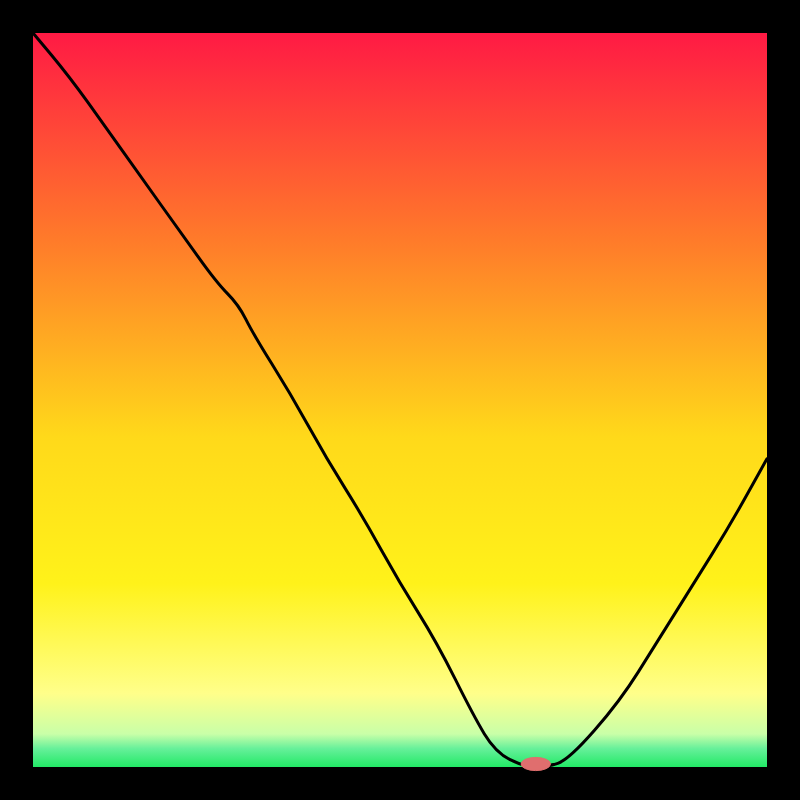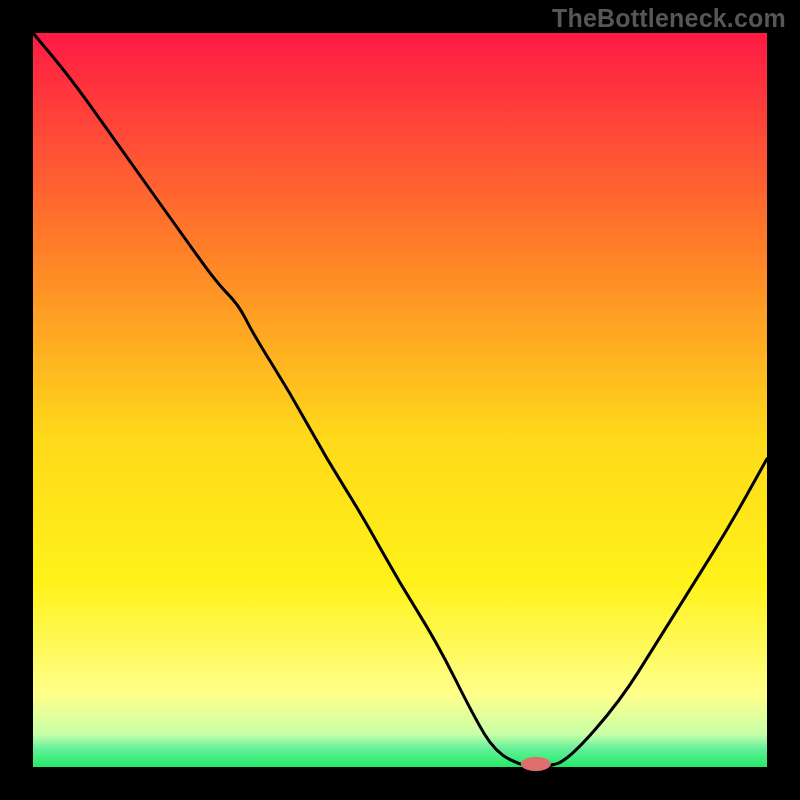--- a/index.html
+++ b/index.html
@@ -29,21 +29,20 @@
   svg.plot {
     position: absolute;
     left: 0;
     top: 0;
   }
 </style>
 </head>
 <body>
 
 <div class="frame">
-  <div class="watermark">TheBottleneck.com</div>
 
   <svg class="plot" width="800" height="800" viewBox="0 0 800 800">
     <defs>
       <linearGradient id="bg-grad" x1="0" y1="0" x2="0" y2="1">
         <stop id="g0" offset="0%" stop-color="#ff1a44"></stop>
         <stop id="g1" offset="28%" stop-color="#ff7a2a"></stop>
         <stop id="g2" offset="55%" stop-color="#ffd91a"></stop>
         <stop id="g3" offset="75%" stop-color="#fff21a"></stop>
         <stop id="g4" offset="90%" stop-color="#ffff8a"></stop>
         <stop id="g5" offset="95.5%" stop-color="#c9ffa8"></stop>

